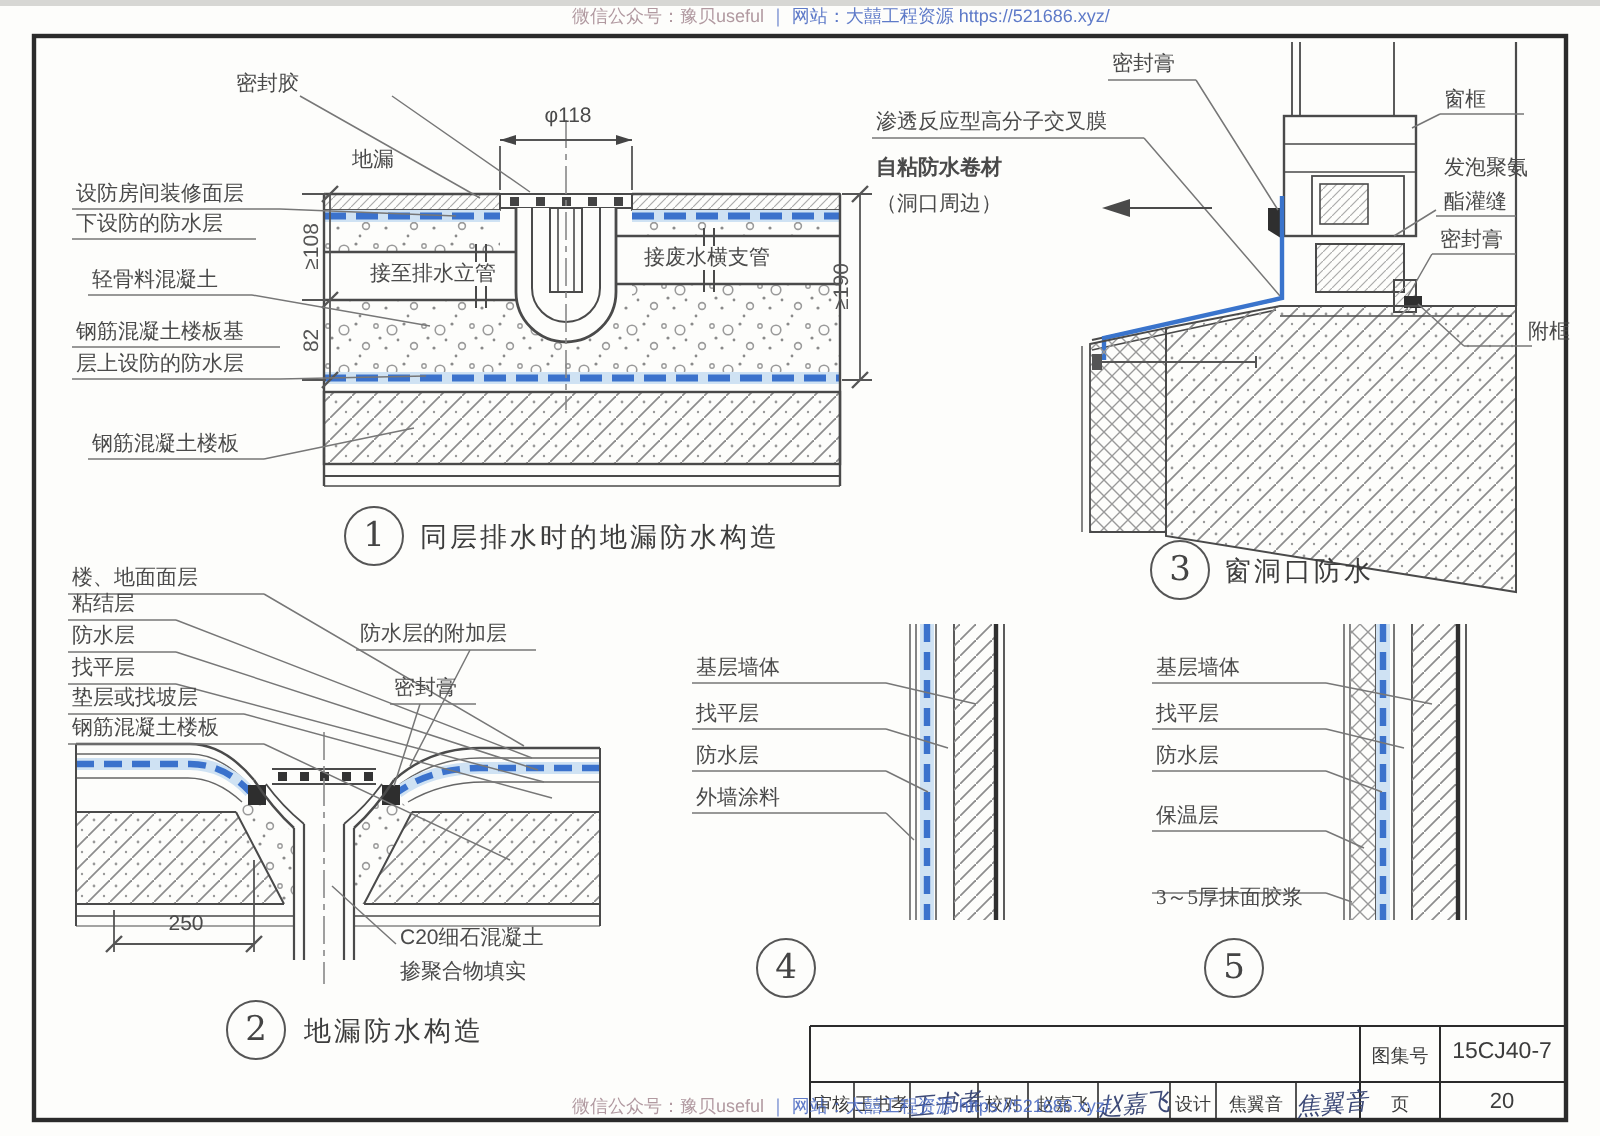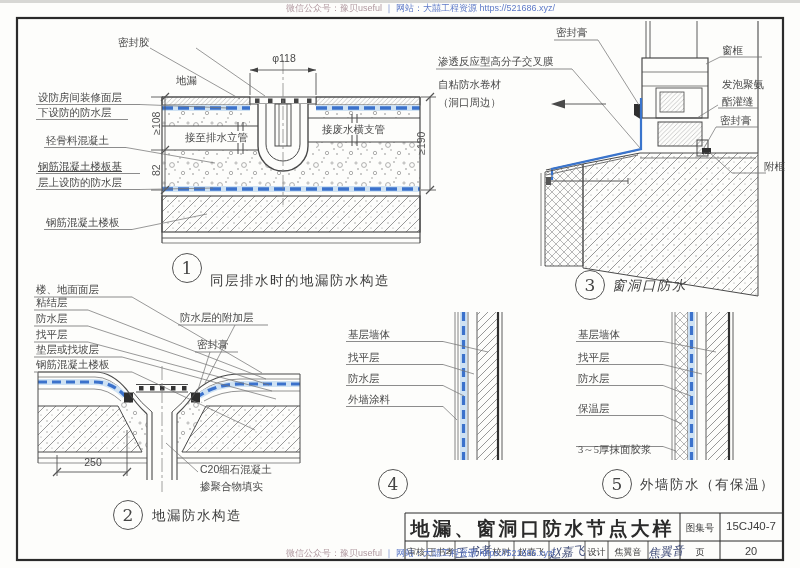--- a/index.html
+++ b/index.html
@@ -219,33 +219,33 @@
     <span class="b">｜</span>
     <span class="b">网站：大囍工程资源 https://521686.xyz/</span>
   </div>
 
   <div class="lb" style="left:118px;top:36px;">密封胶</div>
   <div class="lb" style="left:176px;top:36px;margin-top:38px;">地漏</div>
   <div class="lb ctr" style="left:262px;top:52px;width:44px;">φ118</div>
   <div class="lb" style="left:38px;top:91px;">设防房间装修面层</div>
   <div class="lb" style="left:38px;top:106px;">下设防的防水层</div>
   <div class="lb" style="left:46px;top:134px;">轻骨料混凝土</div>
-  <div class="lb" style="left:38px;top:160px;text-decoration:underline;">钢筋混凝土楼板基</div>
+  <div class="lb" style="left:38px;top:160px;">钢筋混凝土楼板基</div>
   <div class="lb" style="left:38px;top:176px;">层上设防的防水层</div>
   <div class="lb" style="left:46px;top:216px;">钢筋混凝土楼板</div>
   <div class="lb bg" style="left:183px;top:131px;text-align:center;">接至排水立管</div>
   <div class="lb bg" style="left:320px;top:123px;">接废水横支管</div>
   <div class="lb" style="left:438px;top:55px;">渗透反应型高分子交叉膜</div>
-  <div class="lb" style="left:438px;top:78px;">自粘防水卷材</div>
+  <div class="lb" style="left:438px;top:78px;font-weight:bold;">自粘防水卷材</div>
   <div class="lb" style="left:438px;top:96px;">（洞口周边）</div>
   <div class="lb rot" style="left:136px;top:117px;width:40px;">≥108</div>
   <div class="lb rot" style="left:144px;top:164px;width:24px;">82</div>
   <div class="lb rot" style="left:401px;top:137px;width:40px;">≥190</div>
   <div class="cnum" style="left:172px;top:253px;">1</div>
-  <div class="cap" style="left:210px;top:260px;margin-top:12px;">同层排水时的地漏防水构造</div>
+  <div class="cap" style="left:210px;top:260px;">同层排水时的地漏防水构造</div>
 
   <div class="lb" style="left:36px;top:283px;">楼、地面面层</div>
   <div class="lb" style="left:36px;top:296px;">粘结层</div>
   <div class="lb" style="left:36px;top:312px;">防水层</div>
   <div class="lb" style="left:36px;top:328px;">找平层</div>
   <div class="lb" style="left:36px;top:343px;">垫层或找坡层</div>
   <div class="lb" style="left:36px;top:358px;">钢筋混凝土楼板</div>
   <div class="lb" style="left:180px;top:311px;">防水层的附加层</div>
   <div class="lb" style="left:197px;top:338px;">密封膏</div>
   <div class="lb ctr" style="left:78px;top:456px;width:30px;">250</div>
@@ -254,37 +254,35 @@
   <div class="cnum" style="left:113px;top:500px;">2</div>
   <div class="cap" style="left:152px;top:507px;">地漏防水构造</div>
 
   <div class="lb" style="left:556px;top:26px;">密封膏</div>
   <div class="lb" style="left:722px;top:44px;">窗框</div>
   <div class="lb" style="left:722px;top:78px;">发泡聚氨</div>
   <div class="lb" style="left:722px;top:95px;">酯灌缝</div>
   <div class="lb" style="left:720px;top:114px;">密封膏</div>
   <div class="lb" style="left:736px;top:160px;padding-left:28px;">附框</div>
   <div class="cnum" style="left:575px;top:270px;">3</div>
-  <div class="cap" style="left:612px;top:277px;font-style:italic;">窗洞口防水</div>
+  <div class="cap" style="left:612px;top:277px;">窗洞口防水</div>
 
   <div class="lb" style="left:348px;top:328px;">基层墙体</div>
   <div class="lb" style="left:348px;top:351px;">找平层</div>
   <div class="lb" style="left:348px;top:372px;">防水层</div>
   <div class="lb" style="left:348px;top:393px;">外墙涂料</div>
   <div class="cnum" style="left:378px;top:469px;">4</div>
 
   <div class="lb" style="left:578px;top:328px;">基层墙体</div>
   <div class="lb" style="left:578px;top:351px;">找平层</div>
   <div class="lb" style="left:578px;top:372px;">防水层</div>
   <div class="lb" style="left:578px;top:402px;">保温层</div>
   <div class="lb" style="left:578px;top:444px;font-family:Liberation Serif, serif;">3～5厚抹面胶浆</div>
   <div class="cnum" style="left:602px;top:469px;">5</div>
-  <div class="cap" style="left:640px;top:476px;">外墙防水（有保温）</div>
-
-  <div class="tbt">地漏、窗洞口防水节点大样</div>
+
   <div class="tbc" style="left:680px;top:522px;width:40px;font-size:9.5px;">图集号</div>
   <div class="tbc" style="left:720px;top:520px;width:62px;font-size:11.5px;">15CJ40-7</div>
   <div class="tbc" style="left:405px;top:546px;width:22px;">审核</div>
   <div class="tbc" style="left:427px;top:546px;width:28px;">王书孝</div>
   <div class="sg" style="left:455px;top:544px;width:34px;">王书孝</div>
   <div class="tbc" style="left:489px;top:546px;width:25px;">校对</div>
   <div class="tbc" style="left:514px;top:546px;width:35px;">赵嘉飞</div>
   <div class="sg" style="left:549px;top:544px;width:36px;">赵嘉飞</div>
   <div class="tbc" style="left:585px;top:546px;width:23px;">设计</div>
   <div class="tbc" style="left:608px;top:546px;width:40px;">焦翼音</div>

